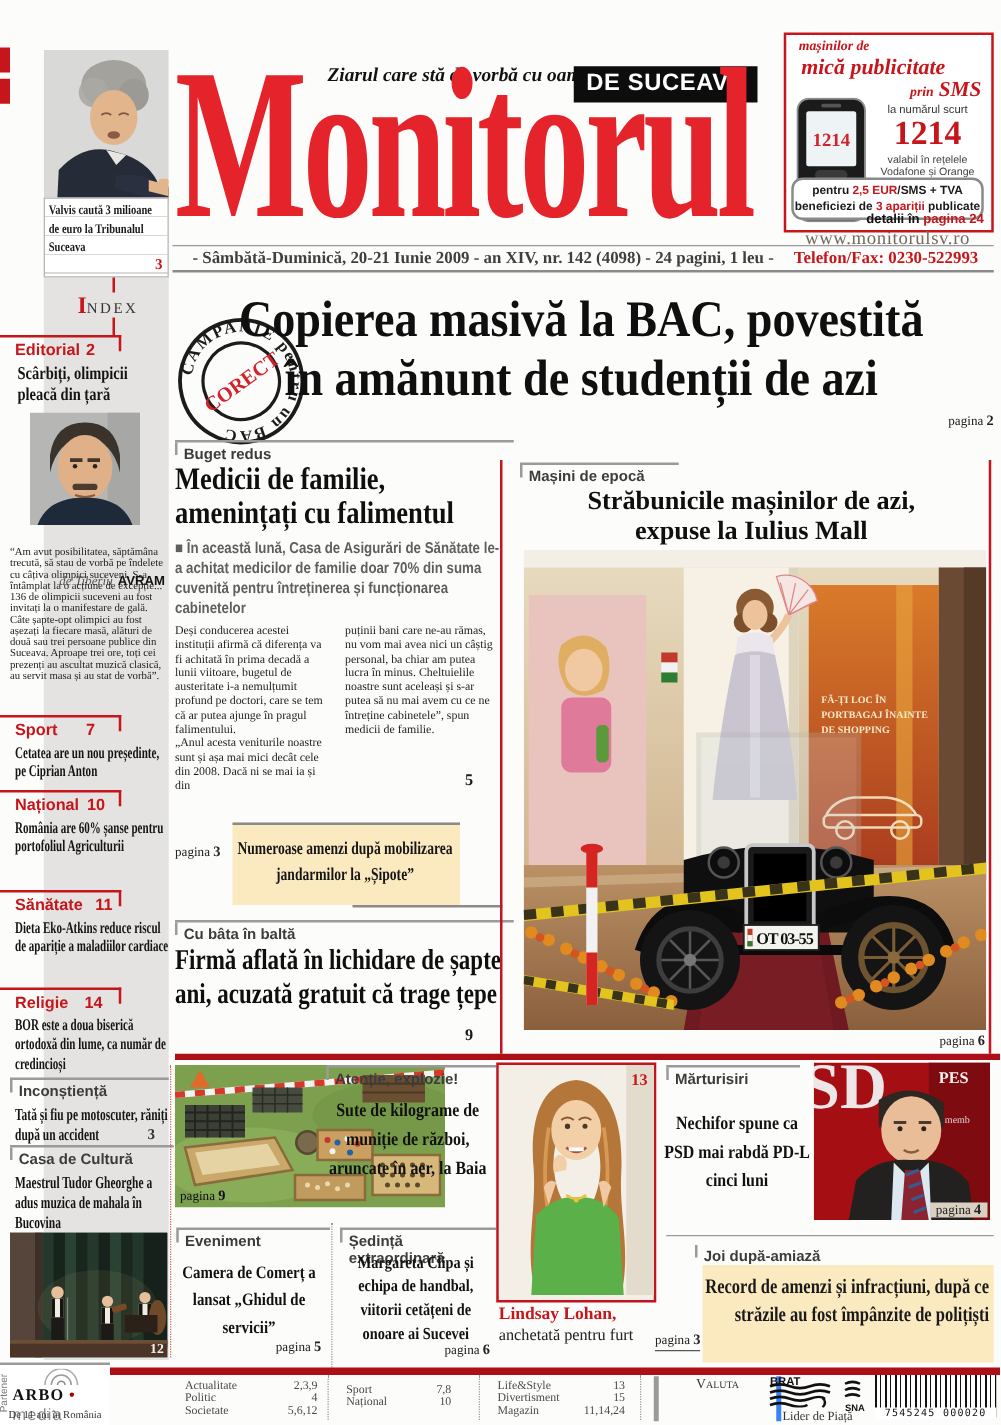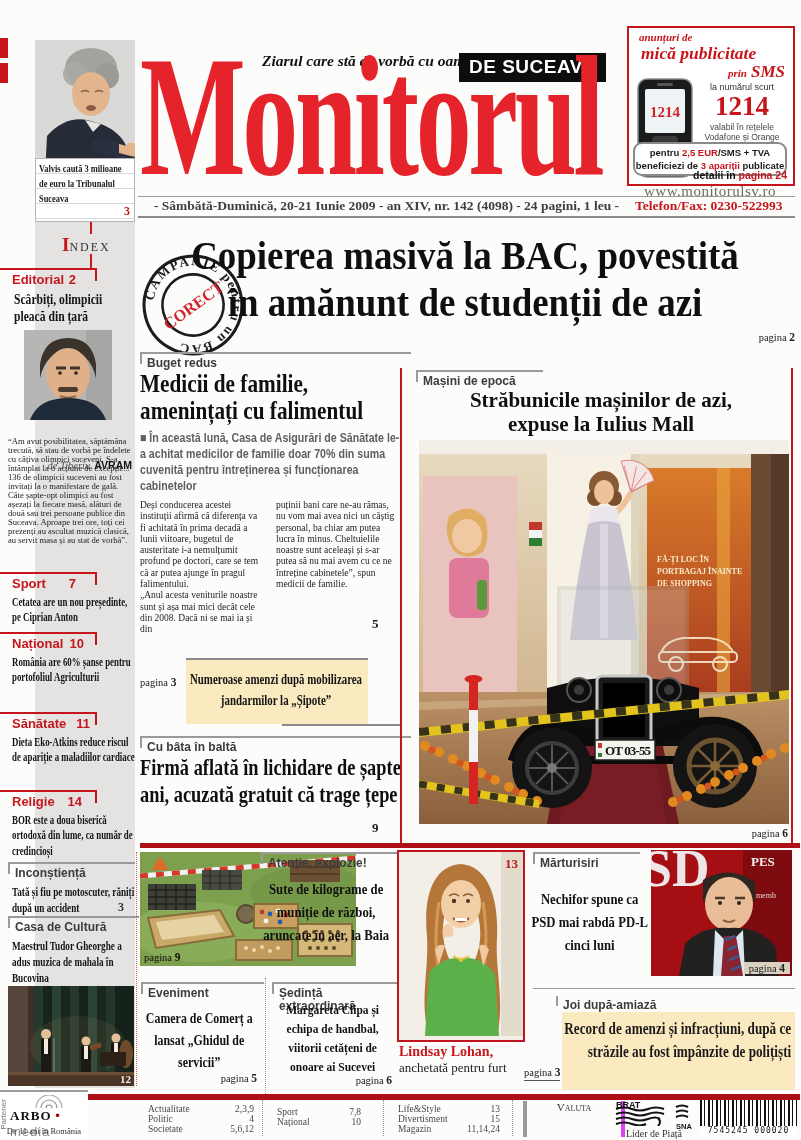--- a/index.html
+++ b/index.html
@@ -68,21 +68,21 @@
   </div>
 
   <div class="abs" style="left:262px;top:52px;font-style:italic;font-weight:bold;font-size:15.5px;color:#111;">Ziarul care stă de vorbă cu oamenii</div>
 
   <div class="abs sans" style="left:459px;top:53px;background:#0d0d0d;color:#fff;font-weight:bold;font-size:19px;
               padding:3px 10px 4px;letter-spacing:.5px;">DE SUCEAVA</div>
 
   <div class="abs cond65" style="left:140px;top:30px;font-weight:bold;font-size:172px;line-height:1;letter-spacing:-5px;color:#e5232b;">Monitorul</div>
 
   <div class="abs" style="left:627px;top:26px;width:164px;height:156px;border:2px solid #c6151b;background:#fff;">
-    <div class="abs red" style="left:10px;top:3px;font-style:italic;font-weight:bold;font-size:11px;">anunțuri de</div>
+    <div class="abs red" style="left:10px;top:3px;font-style:italic;font-weight:bold;font-size:11px;">mașinilor de</div>
     <div class="abs red" style="left:12px;top:15px;font-style:italic;font-weight:bold;font-size:17.5px;">mică publicitate</div>
     <div class="abs red" style="right:8px;top:34px;font-style:italic;">
       <span style="font-size:11px;font-weight:bold;">prin</span>
       <span style="font-size:17px;font-weight:bold;">SMS</span>
     </div>
     <svg class="abs" style="left:8px;top:50px;" width="56" height="100" viewBox="0 0 56 100">
       <rect x="1" y="1" width="54" height="98" rx="9" fill="#1b1b1b" stroke="#8d8d8d" stroke-width="1.5"></rect>
       <rect x="20" y="5" width="16" height="3" rx="1.5" fill="#555"></rect>
       <rect x="8" y="11" width="40" height="44" rx="2" fill="#eef3f5"></rect>
       <text x="28" y="39" text-anchor="middle" font-size="15" font-weight="bold" fill="#d2222a">1214</text>
@@ -627,21 +627,21 @@
         <span>Divertisment</span>
         <span>15</span>
       </div>
     <div style="display:flex;justify-content:space-between;">
         <span>Magazin</span>
         <span>11,14,24</span>
       </div>
   </div>
   <div class="abs dotv" style="left:512px;top:1100px;height:36px;"></div>
 
-  <div class="abs" style="left:523px;top:1101px;width:86px;height:36px;border-left:4px solid #9a9a9a;border-right:4px solid #d946ef;padding:0 4px;">
+  <div class="abs" style="left:523px;top:1101px;width:86px;height:36px;border-left:4px solid #9a9a9a;border-right:4px solid #3b82f6;padding:0 4px;">
     <div class="ctr" style="font-variant:small-caps;font-size:11px;color:#333;">Valuta</div>
     <div style="display:flex;justify-content:space-between;font-size:10px;color:#333;margin-top:28px;">
       <span style="font-variant:small-caps;">Euro</span>
       <span><span class="red" style="font-size:8px;">▼</span><span>4,2209 lei</span></span>
     </div>
     <div style="display:flex;justify-content:space-between;font-size:10px;color:#333;">
       <span style="font-variant:small-caps;">Dolar</span>
       <span><span class="red" style="font-size:8px;">▼</span><span>3,0331 lei</span></span>
     </div>
   </div>

